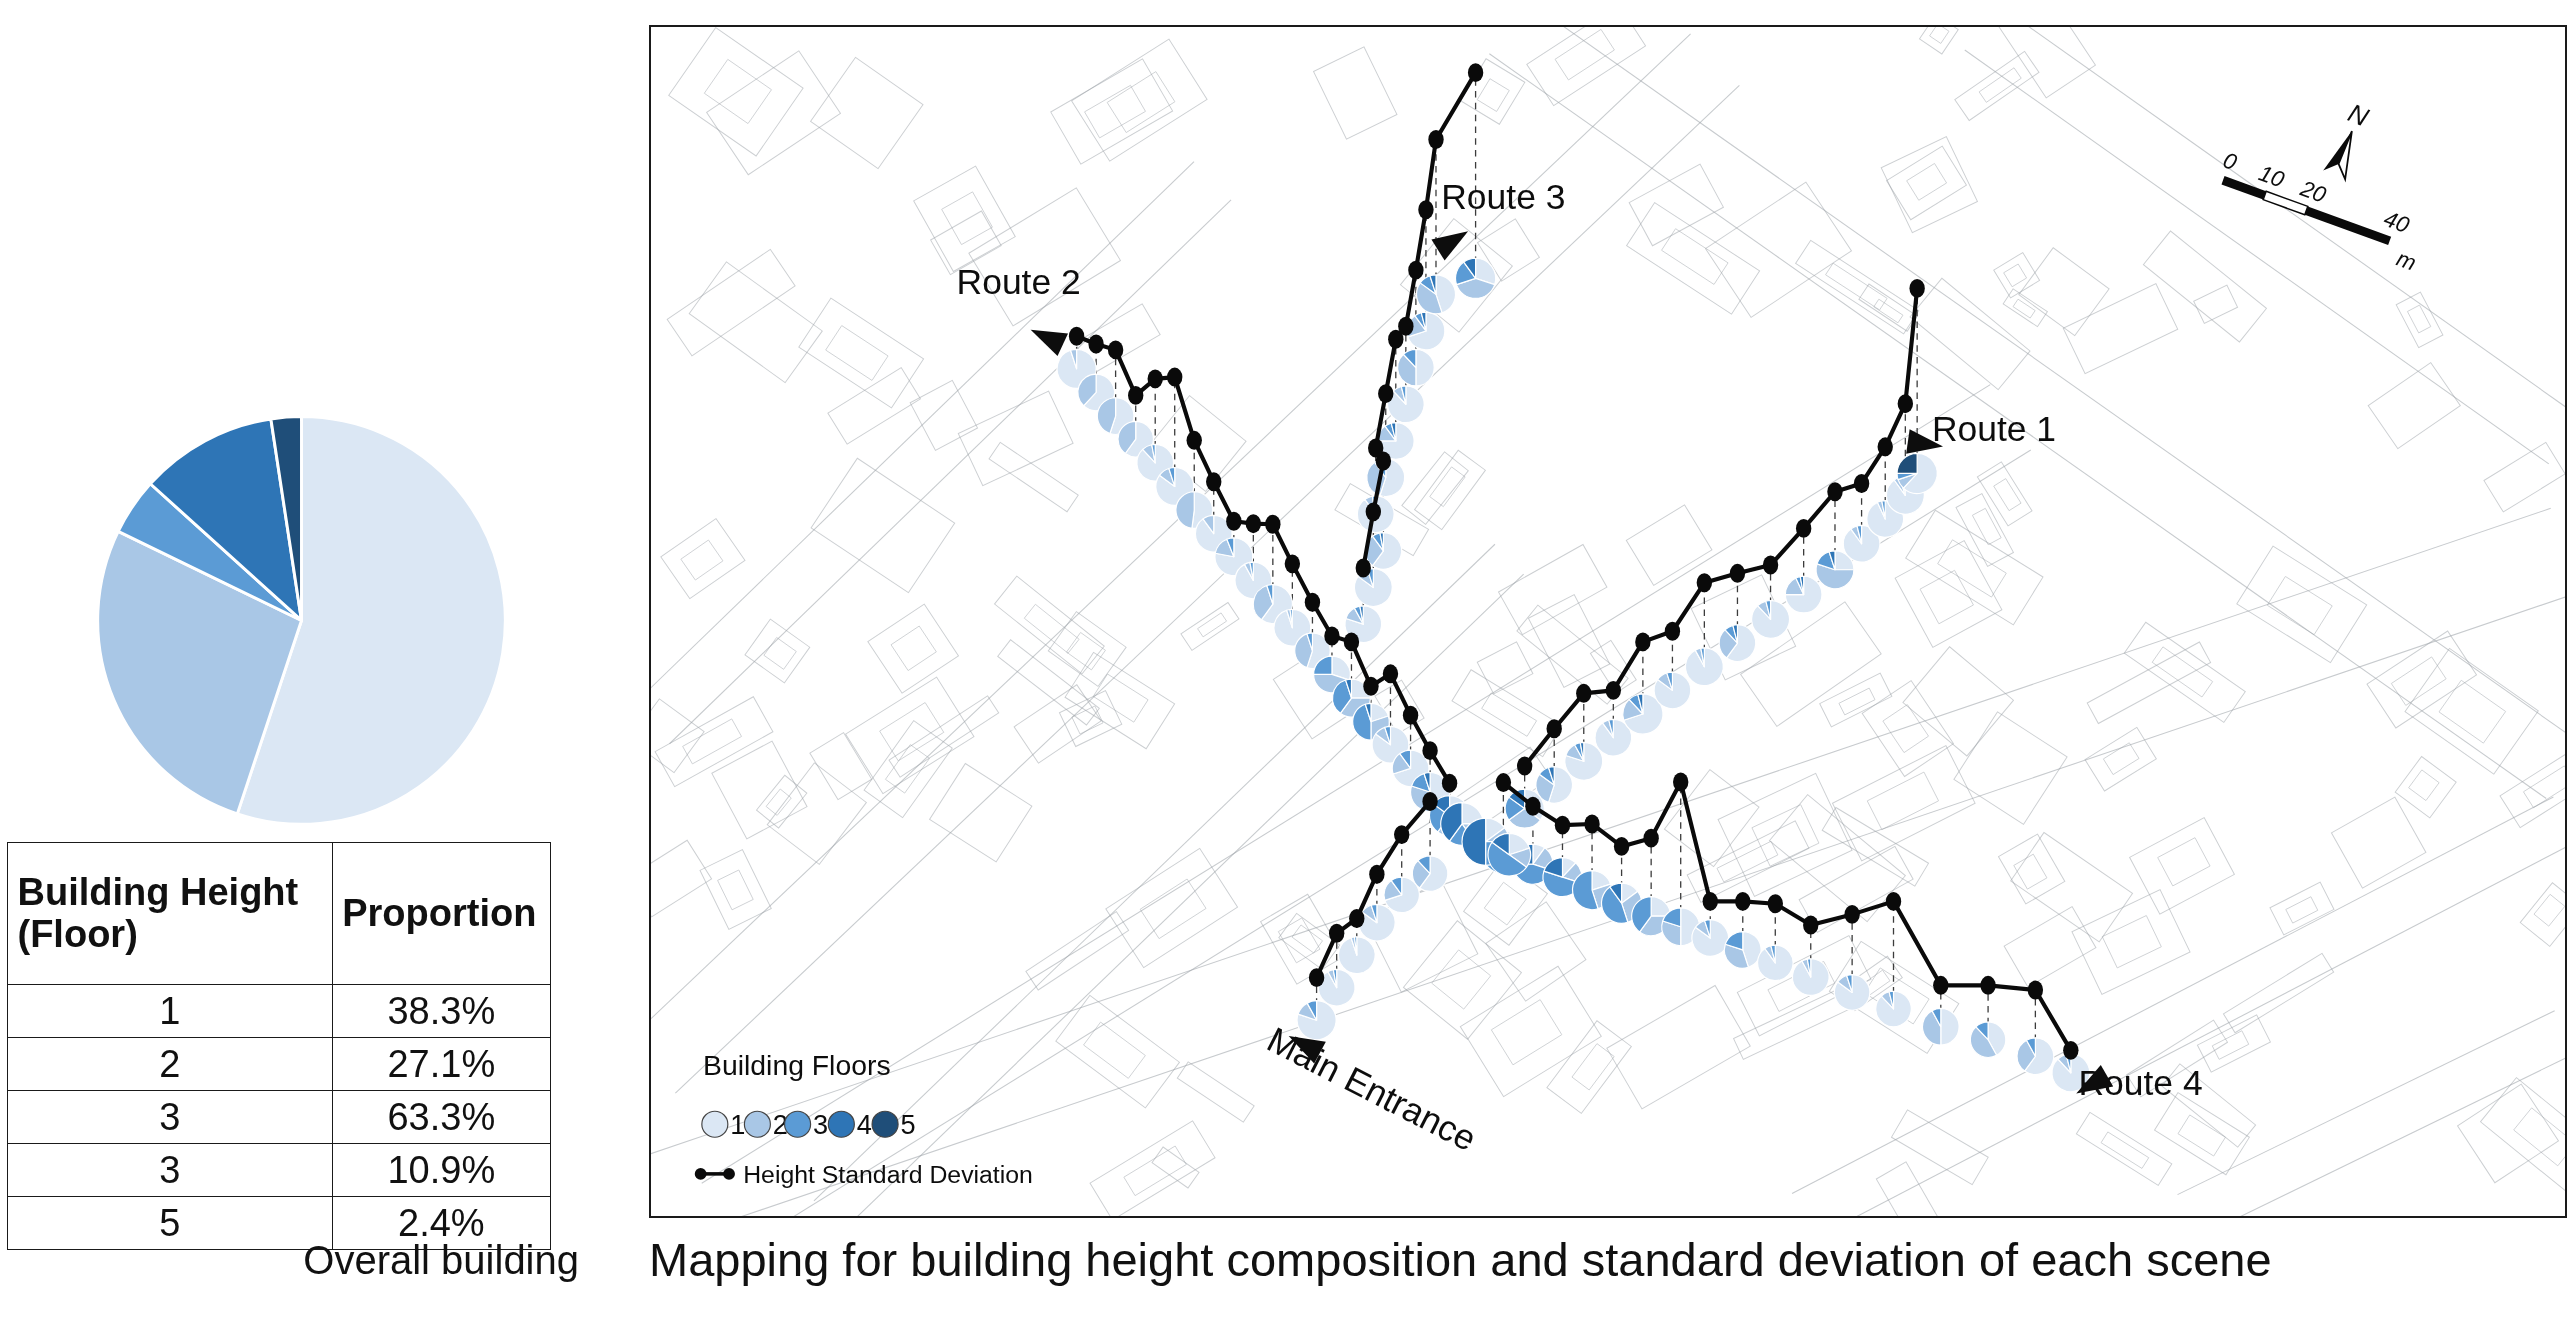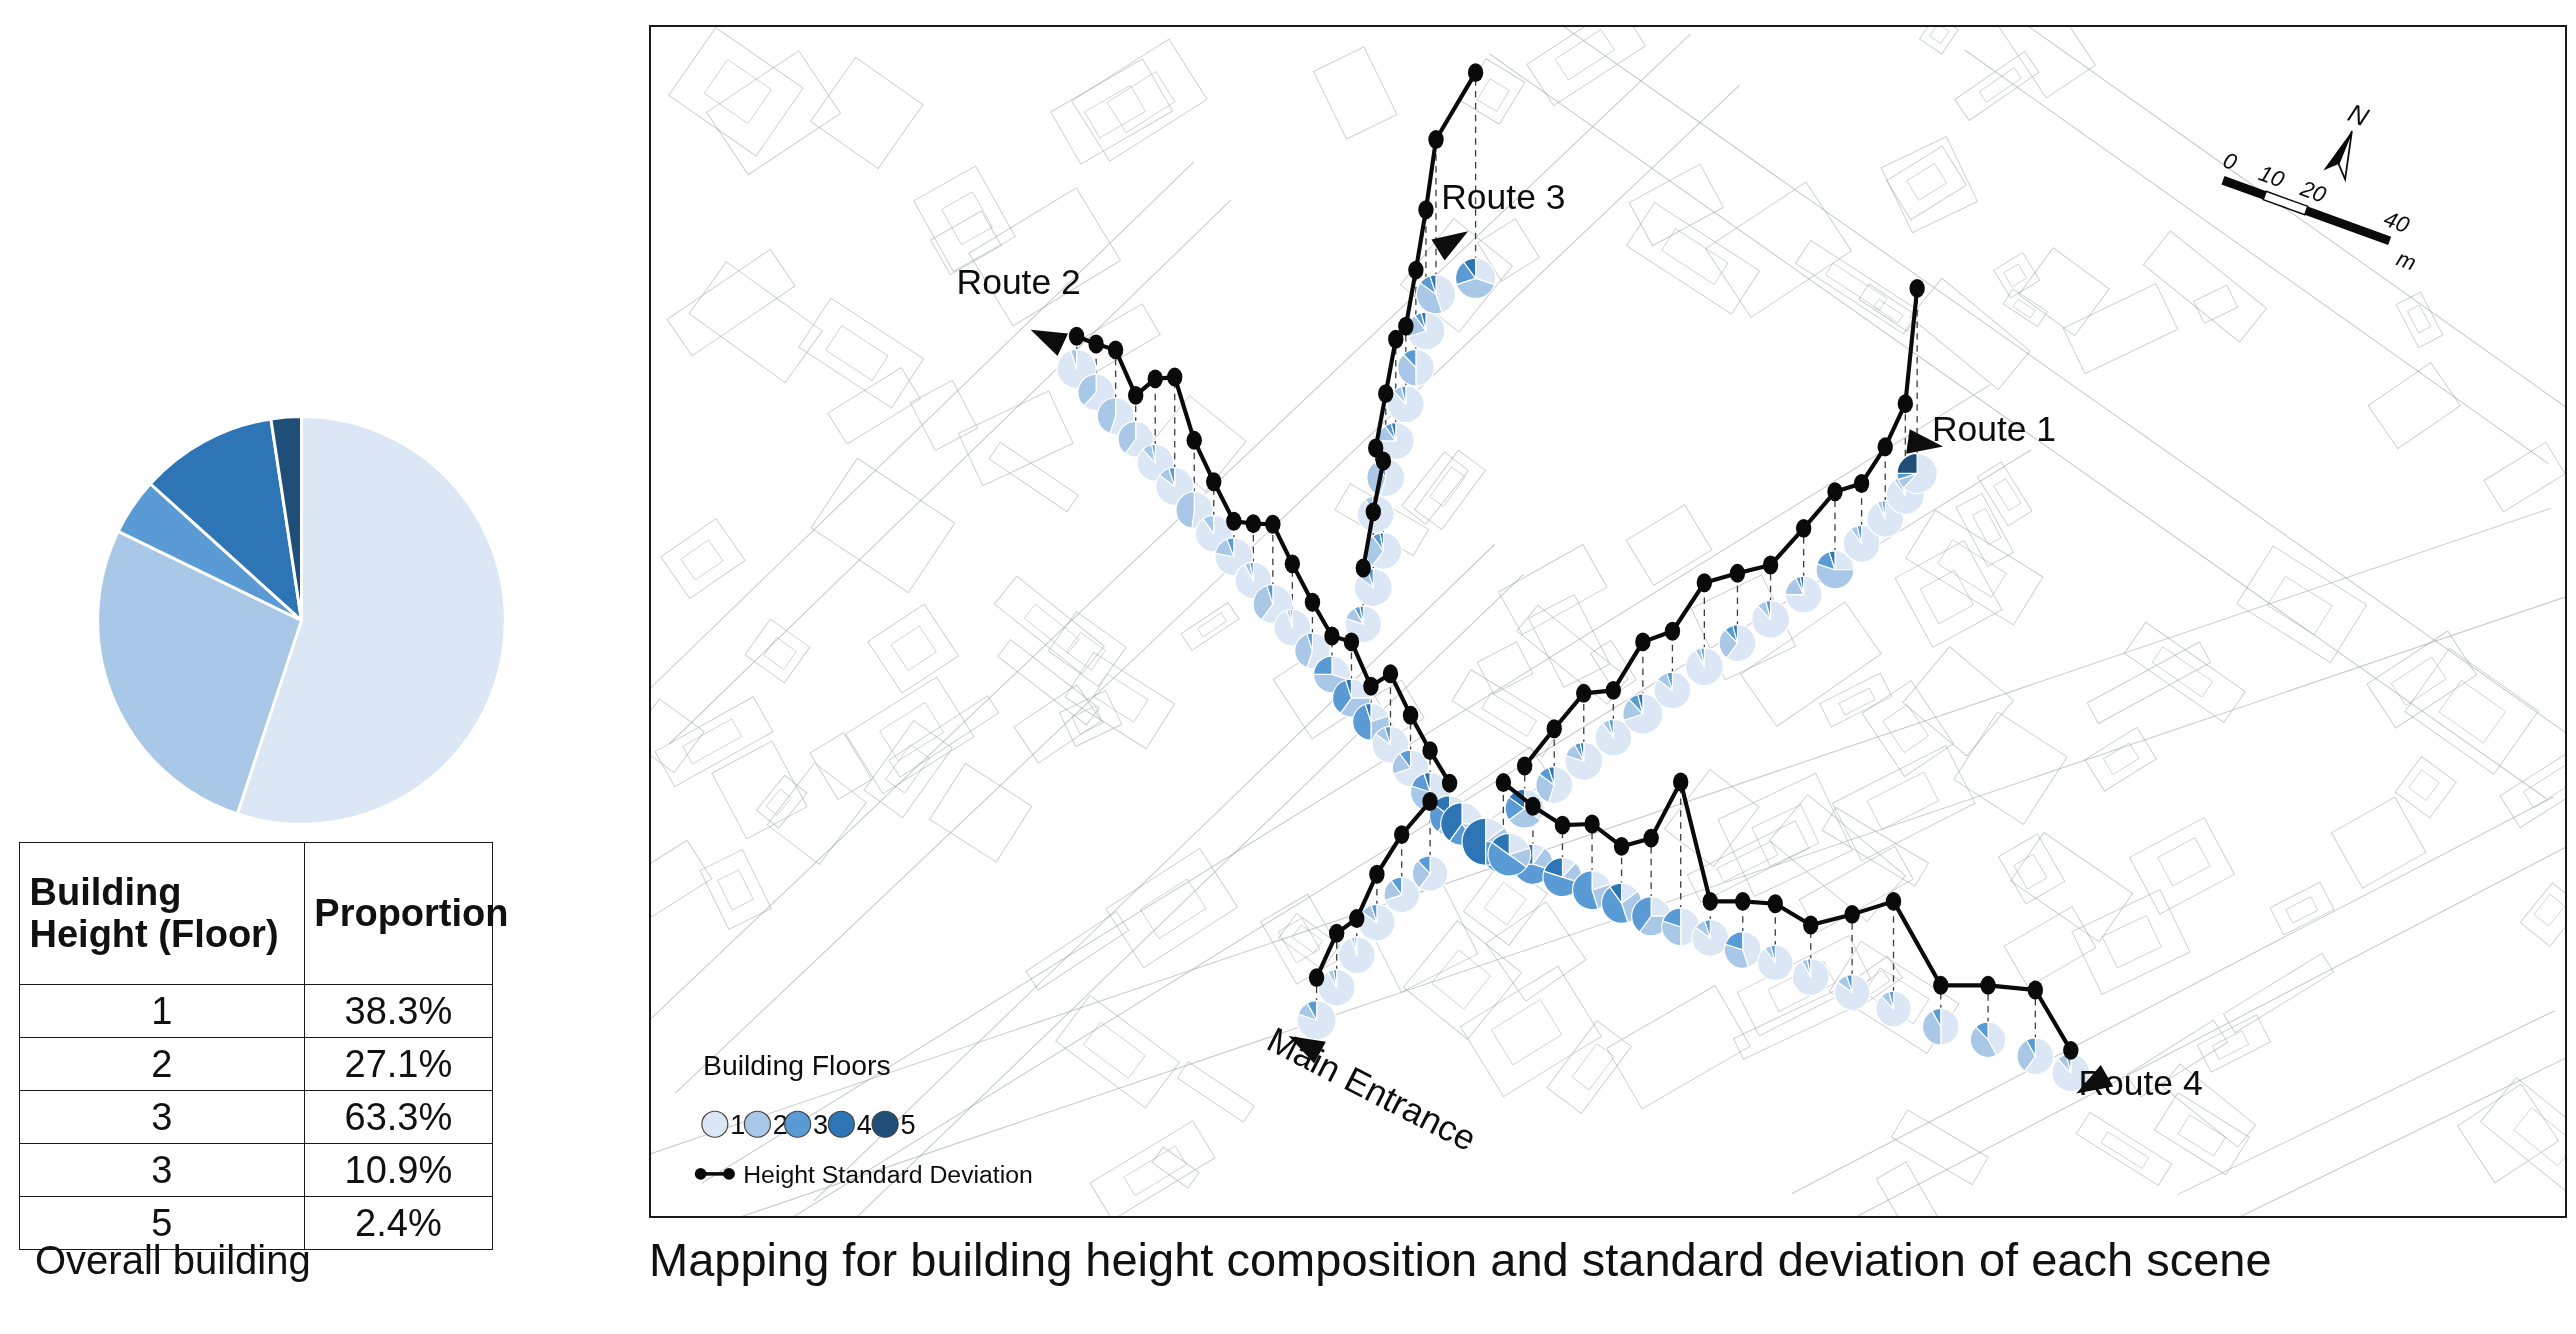--- a/index.html
+++ b/index.html
@@ -1,25 +1,25 @@
 <!DOCTYPE html>
 <html style="font-size:9.5px"><head>
 <meta charset="utf-8">
 <style>
   html,body{margin:0;padding:0;background:#ffffff;}
   body{width:2576px;height:1335px;position:relative;overflow:hidden;
        font-family:"Liberation Sans", sans-serif;color:#111;}
   .abs{position:absolute;}
   
   #pie-wrap{left:77px;top:393px;width:449px;height:449px;}
-  #height-table{left:19px;top:842px;width:474px;height:390px;border-collapse:collapse;table-layout:fixed;}
+  #height-table{left:7px;top:842px;width:544px;height:390px;border-collapse:collapse;table-layout:fixed;}
   #height-table th,#height-table td{border:1.8px solid #1a1a1a;font-size:38px;line-height:1.12;}
   #height-table th{text-align:left;font-weight:bold;padding:5.9px 4.7px 5.9px 9.5px;height:129px;}
   #height-table td{text-align:center;font-weight:400;height:50px;}
-  #left-caption{left:35px;top:1236px;width:544px;text-align:left;
+  #left-caption{left:35px;top:1236px;width:544px;text-align:right;
                 font-size:40px;line-height:1.22;}
   
   #map-panel{left:649px;top:25.4px;width:1918px;height:1193px;border:2.4px solid #1a1a1a;box-sizing:border-box;background:#fff;}
   #map-svg{width:100%;height:100%;display:block;}
   #map-caption{left:649px;top:1232px;width:1918px;font-size:47px;}
   .nosel{user-select:none;}
 </style>
 </head>
 <body>
 

